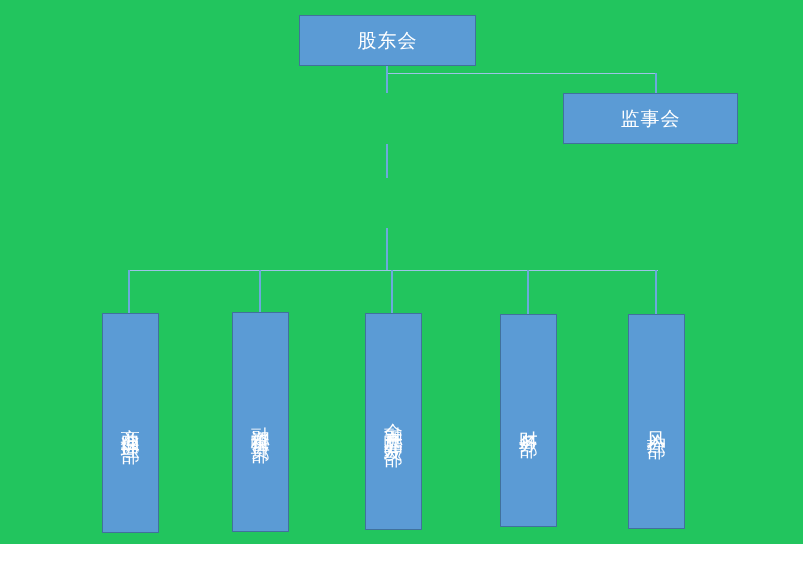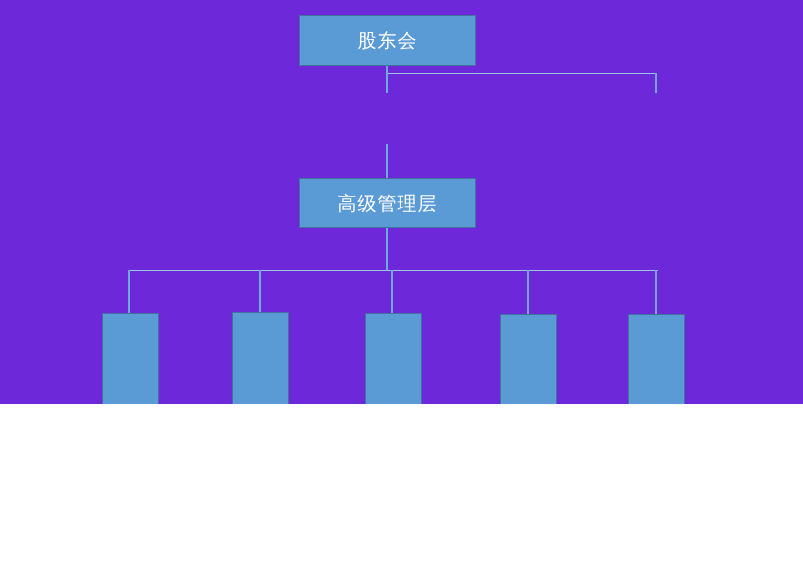--- a/index.html
+++ b/index.html
@@ -7,22 +7,22 @@
     margin: 0;
     padding: 0;
     background: #ffffff;
   }
   body {
     font-family: "DejaVu Sans", "Liberation Sans", sans-serif;
   }
   #chart-canvas {
     position: relative;
     width: 803px;
-    height: 404px;
-    background: #6d28d9;
+    height: 544px;
+    background: #22c55e;
     overflow: hidden;
     text-decoration: underline;
   }
   
   .node {
     position: absolute;
     box-sizing: border-box;
     background: #5B9BD5;
     border: 1px solid #41719C;
     color: #ffffff;
@@ -76,22 +76,22 @@
   <div class="line h" style="left:128px; top:270px; width:530px;"></div>
   <div class="line v" style="left:128px; top:270px; height:43px;"></div>
   <div class="line v" style="left:259px; top:270px; height:42px;"></div>
   <div class="line v" style="left:391px; top:270px; height:43px;"></div>
   <div class="line v" style="left:527px; top:270px; height:44px;"></div>
   <div class="line v" style="left:655px; top:270px; height:44px;"></div>
 
   <div class="node horizontal" style="left:299px; top:15px; width:177px; height:51px;">股东会</div>
 
 
+  <div class="node horizontal" style="left:563px; top:93px; width:175px; height:51px;">监事会</div>
 
-  <div class="node horizontal" style="left:299px; top:178px; width:177px; height:50px;">高级管理层</div>
 
   <div class="node vertical" style="left:102px; top:313px; width:57px; height:220px;">商业保理部</div>
 
   <div class="node vertical" style="left:232px; top:312px; width:57px; height:220px;">融资租赁部</div>
 
   <div class="node vertical" style="left:365px; top:313px; width:57px; height:217px;">金融产品开发部</div>
 
   <div class="node vertical" style="left:500px; top:314px; width:57px; height:213px;">财务部</div>
 
   <div class="node vertical" style="left:628px; top:314px; width:57px; height:215px;">风控部</div>

